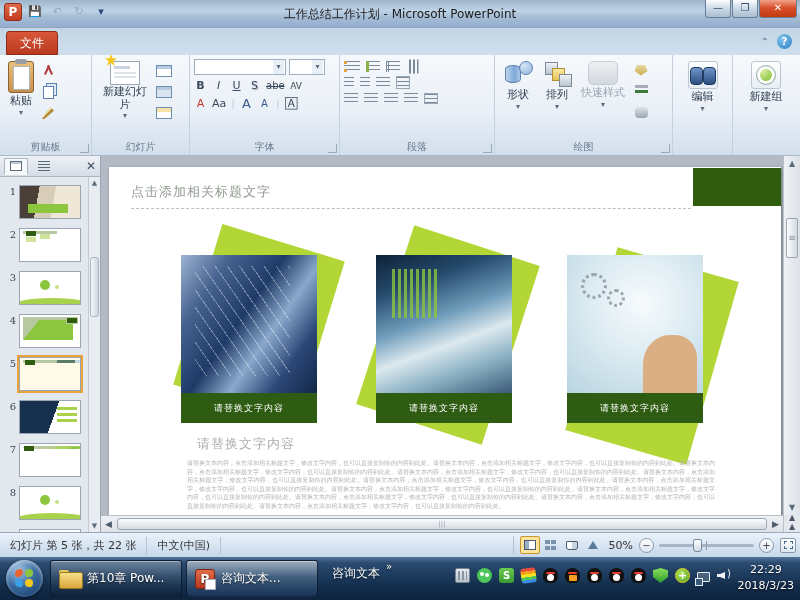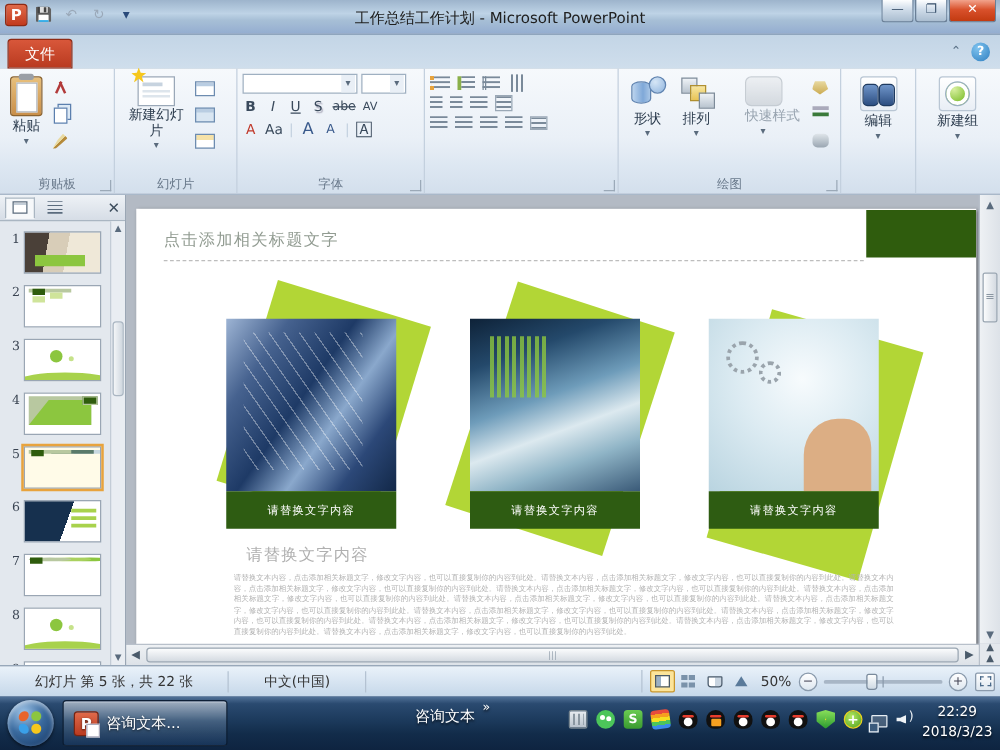--- a/index.html
+++ b/index.html
@@ -83,21 +83,21 @@
 
   
   .shapes-ic { position:relative; width:30px; height:26px; }
   .cyl { position:absolute; left:2px; top:4px; width:16px; height:18px; background:linear-gradient(90deg,#bcd4ee,#7fa8d8 60%,#a9c6e6); border:1px solid #5f83b0; border-radius:8px/4px; }
   .circ { position:absolute; right:0; top:0; width:14px; height:14px; border-radius:50%; background:radial-gradient(circle at 35% 30%,#d6e6f6,#8fb4de); border:1px solid #5f83b0; }
   .arrange-ic { position:relative; width:28px; height:26px; }
   .sq1 { position:absolute; left:2px; top:1px; width:13px; height:13px; background:linear-gradient(#eef2f6,#b9c4cf); border:1px solid #7d8b99; }
   .sq2 { position:absolute; left:9px; top:7px; width:13px; height:13px; background:linear-gradient(#f7e6a0,#e8c455); border:1px solid #b09030; }
   .sq3 { position:absolute; left:16px; top:13px; width:13px; height:13px; background:linear-gradient(#eef2f6,#b9c4cf); border:1px solid #7d8b99; }
   .qstyle-ic { width:30px; height:24px; background:linear-gradient(#e8ebee,#c2c8cf); border:1px solid #aab2ba; border-radius:5px; opacity:.6; }
-  .dim-label { color:#98a4b0 !important;margin-left:15px; }
+  .dim-label { color:#98a4b0 !important; }
   .fill-ic { width:13px; height:11px; background:linear-gradient(#e8d9a0,#caa94e); clip-path:polygon(20% 0,80% 0,100% 60%,50% 100%,0 60%); }
   .outline-ic { width:13px; height:3px; background:#3a7a3a; box-shadow:0 -5px 0 #aab; }
   .effect-ic { width:13px; height:11px; border-radius:4px; background:linear-gradient(#dfe5ea,#9aa6b2); }
 
   
   .binoc { position:relative; width:26px; height:20px; }
   .binoc:before,.binoc:after { content:""; position:absolute; top:2px; width:11px; height:16px; background:linear-gradient(#6f95c9,#2d4f82); border:1px solid #1e3a60; border-radius:4px; }
   .binoc:after { right:0; }
   .greensphere { width:20px; height:20px; border-radius:50%; background:radial-gradient(circle at 35% 30%,#d8f0a0,#8cc63f 60%,#5a9a20); border:1px solid #9ab0c2; box-shadow:0 0 0 3px #fff inset; }
   .iconframe { width:30px; height:28px; border:1px solid #b9c6d4; border-radius:3px; background:linear-gradient(#fff,#e8eef5); display:flex; align-items:center; justify-content:center; }
@@ -176,21 +176,21 @@
   .navbtns { position:absolute; right:0; bottom:-34px; width:17px; height:34px; background:#e4e8ed; border-left:1px solid #b8c0ca; display:flex; flex-direction:column; align-items:center; justify-content:center; gap:2px; font-size:8px; color:#4a5a6a; }
   .hscroll { position:absolute; left:0; right:17px; bottom:0; height:17px; background:linear-gradient(#eef1f4,#dde2e8); border-top:1px solid #b8c0ca; }
   .hthumb { position:absolute; left:16px; right:16px; top:2px; height:12px; background:linear-gradient(#fbfcfd,#d4dae1); border:1px solid #9aa6b2; border-radius:3px; }
   .hthumb:after { content:"|||"; display:block; text-align:center; color:#9aa6b2; font-size:7px; line-height:11px; }
   .hscroll .arr { position:absolute; top:0; width:15px; text-align:center; font-size:9px; color:#4a5a6a; line-height:16px; }
 
   
   .statusbar { position:absolute; left:0; top:532px; width:800px; height:25px;
     background:linear-gradient(#eaf2fa,#d4e2f0 60%,#c6d8ea); border-top:1px solid #98a8ba;
     display:flex; align-items:center; font-size:11px; color:#333; }
-  .st-item { padding:0 28px; border-right:1px solid #b4c2d2; height:17px; line-height:17px; white-space:nowrap; }
+  .st-item { padding:0 10px; border-right:1px solid #b4c2d2; height:17px; line-height:17px; white-space:nowrap; }
   .st-right { margin-left:auto; display:flex; align-items:center; gap:6px; padding-right:4px; }
   .viewbtns { display:flex; gap:1px; border-left:1px solid #b4c2d2; padding-left:6px; }
   .vb { width:20px; height:18px; display:flex; align-items:center; justify-content:center; border-radius:2px; }
   .vb.active { background:#fce49a; border:1px solid #c8962e; }
   .vb-normal { width:12px; height:10px; border:1px solid #4a5a6a; background:linear-gradient(90deg,#9ab0c6 0 4px,#fff 4px); }
   .vb-sorter { width:11px; height:10px; background:
      linear-gradient(#7a92aa,#7a92aa) 0 0/5px 4px no-repeat, linear-gradient(#7a92aa,#7a92aa) 6px 0/5px 4px no-repeat,
      linear-gradient(#7a92aa,#7a92aa) 0 6px/5px 4px no-repeat, linear-gradient(#7a92aa,#7a92aa) 6px 6px/5px 4px no-repeat; }
   .vb-read { width:12px; height:9px; border:1px solid #4a5a6a; border-radius:1px 1px 3px 3px; background:linear-gradient(90deg,#fff 0 5px,#c8d4e0 5px); }
   .vb-show { width:0; height:0; border-left:5px solid transparent; border-right:5px solid transparent; border-top:8px solid #5a7a9a; transform:rotate(180deg); }
@@ -371,20 +371,21 @@
           <span class="lineic" style="border:1px solid #9aa8b6; height:13px;"></span>
         </div>
         <div class="prow">
           <span class="lineic"></span>
           <span class="lineic"></span>
           <span class="lineic"></span>
           <span class="lineic"></span>
           <span class="lineic" style="border:1px solid #9aa8b6;"></span>
         </div>
       </div>
+      <div class="glabel">段落</div>
       <div class="dlg"></div>
     </div>
 
     <div class="rgroup" style="width:178px;">
       <div style="display:flex; gap:2px;">
         <div class="bigbtn">
           <div class="shapes-ic">
               <span class="cyl"></span>
               <span class="circ"></span>
             </div>
@@ -581,20 +582,24 @@
   <div class="taskbar">
     <div class="orb">
       <div class="orbflag">
         <i class="of1"></i>
           <i class="of2"></i>
           <i class="of3"></i>
           <i class="of4"></i>
       </div>
     </div>
     <div class="taskbtns">
+        <div class="tkbtn">
+          <span class="folder-ic"></span>
+          <span class="tk-label">第10章 Pow...</span>
+        </div>
         <div class="tkbtn active">
           <span class="pptfile-ic">P</span>
           <span class="tk-label">咨询文本...</span>
         </div>
       </div>
     <div class="tb-toolbar">
       <span>咨询文本</span>
       <span class="chev">»</span>
     </div>
     <div class="tray">

